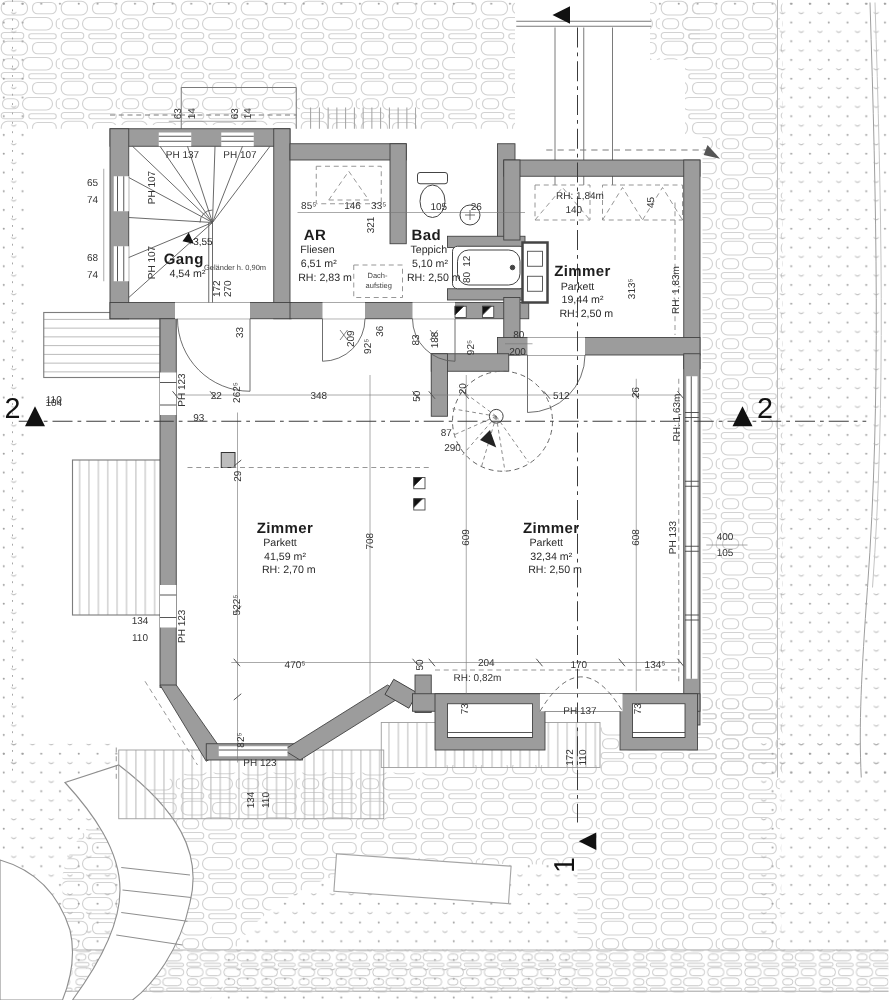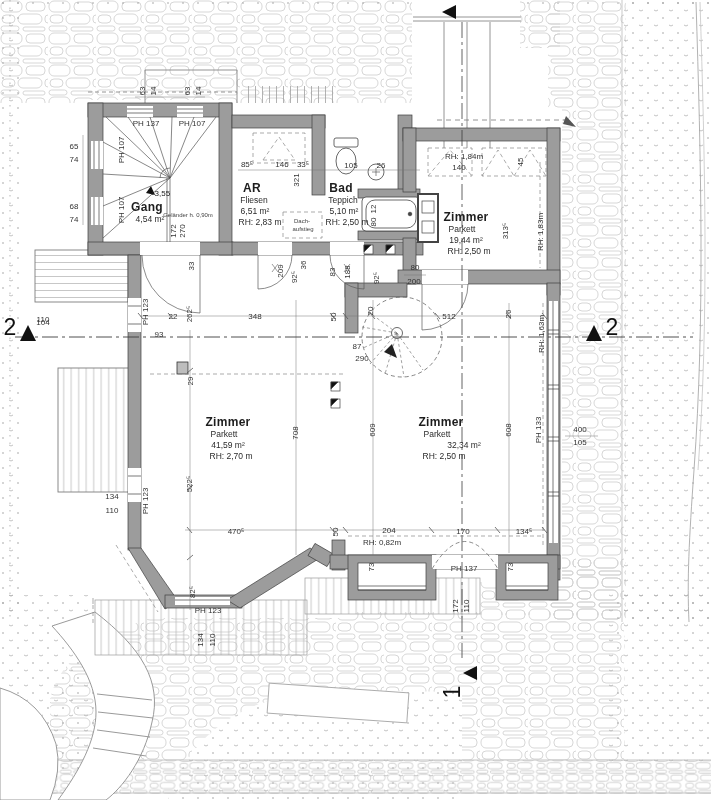--- a/index.html
+++ b/index.html
@@ -350,21 +350,21 @@
 <span class="lbl room-sub" style="left:466px;top:240px">19,44 m²</span>
 <span class="lbl room-sub" style="left:469px;top:251px">RH: 2,50 m</span>
 
 <span class="lbl room-name" style="left:228px;top:422px">Zimmer</span>
 <span class="lbl room-sub" style="left:224px;top:434px">Parkett</span>
 <span class="lbl room-sub" style="left:228px;top:445px">41,59 m²</span>
 <span class="lbl room-sub" style="left:231px;top:456px">RH: 2,70 m</span>
 
 <span class="lbl room-name" style="left:441px;top:422px">Zimmer</span>
 <span class="lbl room-sub" style="left:437px;top:434px">Parkett</span>
-<span class="lbl room-sub" style="left:464px;top:445px">32,34 m²</span>
+<span class="lbl room-sub" style="left:441px;top:445px">32,34 m²</span>
 <span class="lbl room-sub" style="left:444px;top:456px">RH: 2,50 m</span>
 
 <span class="lbl tiny" style="left:302px;top:221px">Dach-</span>
 <span class="lbl tiny" style="left:303px;top:229px">aufstieg</span>
 
 <span class="lbl dim rot" style="left:143px;top:91px">63</span>
 <span class="lbl dim rot" style="left:154px;top:91px">14</span>
 <span class="lbl dim rot" style="left:188px;top:91px">63</span>
 <span class="lbl dim rot" style="left:199px;top:91px">14</span>
 <span class="lbl dim" style="left:74px;top:147px">65</span>

